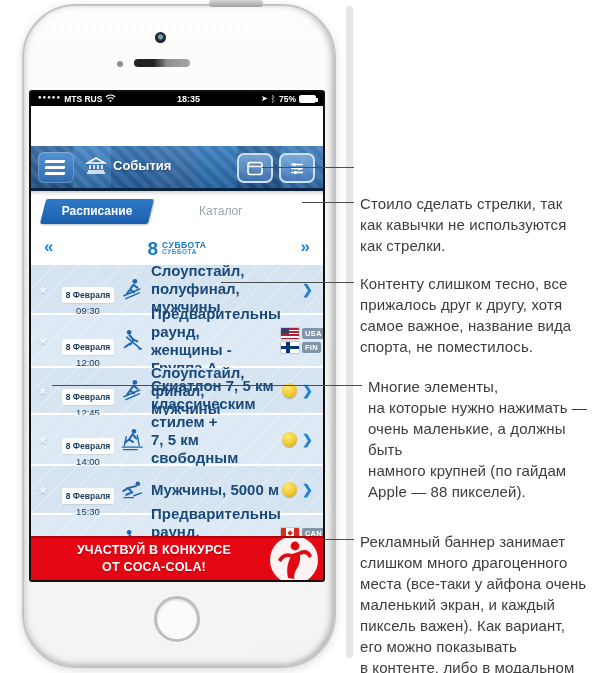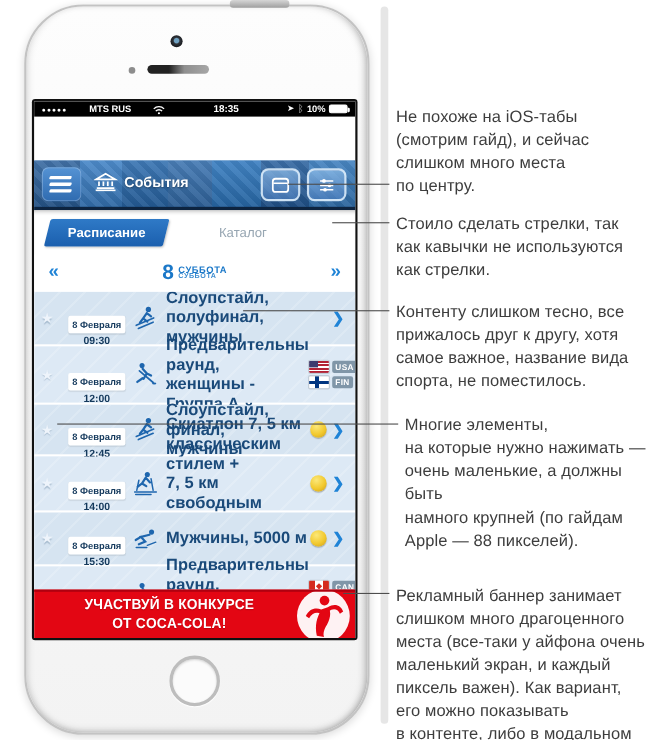--- a/index.html
+++ b/index.html
@@ -20,21 +20,21 @@
     background:linear-gradient(90deg,#222 0 35%,#8f8f8f 60%,#a7a7a7);}
   .home-button{position:absolute;left:130px;top:590px;width:46px;height:46px;border-radius:50%;background:#fbfbfb;
     border:3px solid #bdbdbd;box-shadow:inset 0 1px 2px rgba(0,0,0,.15),0 1px 1px #fff;}
 
   
   .screen{position:absolute;left:5px;top:84px;width:296px;height:492px;background:#111;padding:2px;border-radius:3px;}
   .screen-inner{position:relative;width:292px;height:488px;background:#fff;overflow:hidden;display:flex;flex-direction:column;}
 
   
   .status-bar{height:14px;background:#000;color:#fff;display:flex;align-items:center;padding:0 7px;font-size:9px;flex:0 0 auto;}
-  .sb-left{display:flex;align-items:flex-end;gap:20px;}
+  .sb-left{display:flex;align-items:flex-start;gap:3px;}
   .sb-dots{font-size:6px;letter-spacing:1px;line-height:1;}
   .sb-carrier{font-size:8.5px;font-weight:bold;}
   .sb-center{flex:1;text-align:center;font-weight:bold;font-size:9px;}
   .sb-right{display:flex;align-items:center;gap:3px;}
   .sb-loc{font-size:8px;line-height:1;}
   .sb-bt{font-size:9px;color:#cfcfcf;line-height:1;}
   .sb-batt-pct{font-size:8.5px;font-weight:bold;}
   .battery{width:17px;height:8px;border:1px solid #fff;border-radius:2px;position:relative;background:#fff;}
   .battery:after{content:"";position:absolute;right:-3px;top:2px;width:2px;height:4px;background:#fff;border-radius:0 1px 1px 0;}
 
@@ -80,21 +80,21 @@
   .row{display:flex;align-items:center;padding:0 10px 0 6px;border-bottom:2px solid #fff;cursor:pointer;
     background-color:#d6e4f1;
     background-image:repeating-linear-gradient(135deg,rgba(255,255,255,.18) 0 2px,transparent 2px 16px);}
   .row:nth-child(even){background-color:#dde9f5;}
   .r1{height:50px;} .r2{height:53px;} .r3{height:47px;} .r4{height:51px;} .r5{height:49px;} .r6{height:53px;}
   .row-sliver{height:8px;flex:0 0 auto;background:#d6e4f1;position:relative;}
   .row-sliver i{position:absolute;left:32px;top:2px;width:50px;height:6px;background:#fff;border-radius:2px 2px 0 0;}
   .star{width:22px;flex:0 0 auto;color:#eef4fb;font-size:13px;text-shadow:0 1px 1px rgba(90,120,150,.35);line-height:1;}
   .date-col{width:58px;flex:0 0 auto;display:flex;flex-direction:column;align-items:center;gap:2px;margin-top:25px;}
   .date-box{background:#fff;border-radius:2px;padding:3px 4px;font-size:8.5px;font-weight:bold;color:#14395c;white-space:nowrap;box-shadow:0 1px 1px rgba(0,0,0,.08);}
-  .time{font-size:9.5px;font-weight:bold;color:#14395c;}
+  .time{font-size:9.5px;font-weight:normal;color:#14395c;}
   .sport-icon{width:30px;flex:0 0 auto;display:flex;justify-content:center;}
   .row-title{flex:1 1 auto;padding-left:4px;font-size:15px;font-weight:bold;color:#1a4a7a;line-height:1.2;white-space:pre-line;}
   .row-right{flex:0 0 auto;display:flex;align-items:center;gap:5px;}
   .chevron{color:#1f83d6;font-size:13px;font-weight:bold;line-height:1;}
   .group-letter{color:#14395c;font-size:12px;font-weight:bold;}
   .flag-stack{display:flex;flex-direction:column;gap:3px;}
   .flag-line{display:flex;align-items:center;gap:3px;}
   .flag{width:18px;height:11px;border-radius:1px;box-shadow:0 0 0 1px rgba(0,0,0,.12);flex:0 0 auto;}
   .flag.usa{background:
       linear-gradient(90deg,#3c3b6e 0 8px,transparent 8px) top left/18px 6px no-repeat,
@@ -147,21 +147,21 @@
             <svg width="11" height="8" viewBox="0 0 11 8">
               <path d="M0.8 3 A6.5 6.5 0 0 1 10.2 3" stroke="#fff" stroke-width="1.2" fill="none"></path>
               <path d="M2.6 5 A4 4 0 0 1 8.4 5" stroke="#fff" stroke-width="1.2" fill="none"></path>
               <circle cx="5.5" cy="7" r="1" fill="#fff"></circle>
             </svg>
           </div>
           <div class="sb-center">18:35</div>
           <div class="sb-right">
             <span class="sb-loc">➤</span>
             <span class="sb-bt">ᛒ</span>
-            <span class="sb-batt-pct">10%</span>
+            <span class="sb-batt-pct">75%</span>
             <span class="battery"></span>
           </div>
         </div>
 
         <div class="app-header">
           <div class="hamburger-btn">
             <i></i>
               <i></i>
               <i></i>
           </div>
@@ -406,24 +406,20 @@
       </div>
     </div>
   </div>
 
   <div class="leader-line" style="left:262px;top:167px;width:92px;"></div>
   <div class="leader-line" style="left:302px;top:202px;width:52px;"></div>
   <div class="leader-line" style="left:221px;top:282px;width:133px;"></div>
   <div class="leader-line" style="left:52px;top:385px;width:310px;"></div>
   <div class="leader-line" style="left:312px;top:539px;width:42px;"></div>
 
-  <div class="annotation" style="left:360px;top:96px;">Не похоже на iOS-табы
-(смотрим гайд), и сейчас
-слишком много места
-по центру.</div>
   <div class="annotation" style="left:360px;top:193px;">Стоило сделать стрелки, так
 как кавычки не используются
 как стрелки.</div>
   <div class="annotation" style="left:360px;top:273px;">Контенту слишком тесно, все
 прижалось друг к другу, хотя
 самое важное, название вида
 спорта, не поместилось.</div>
   <div class="annotation" style="left:368px;top:376px;">Многие элементы,
 на которые нужно нажимать —
 очень маленькие, а должны быть

